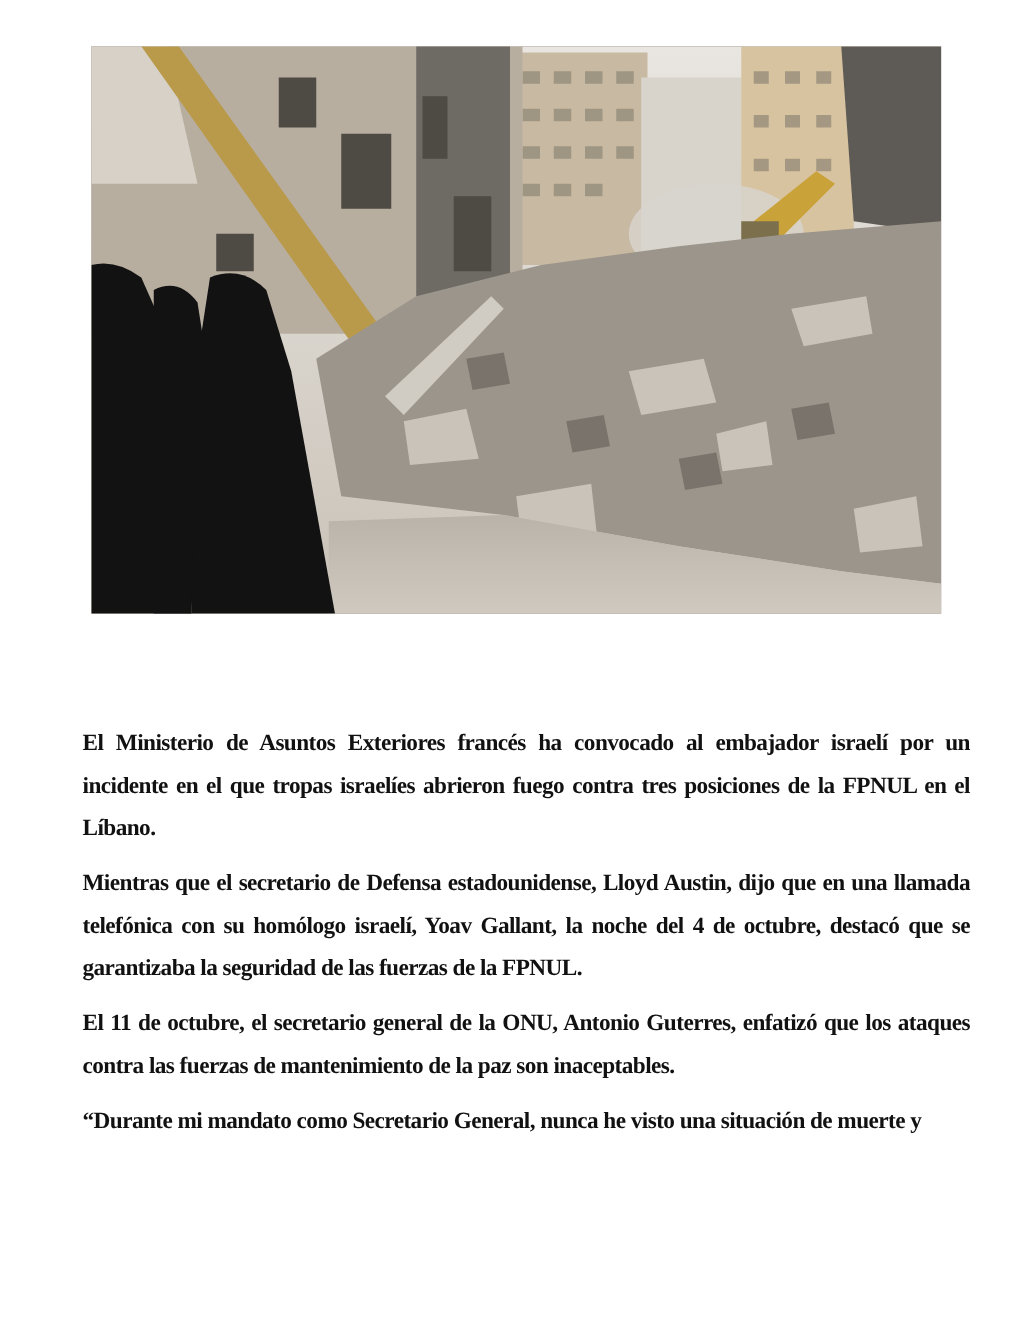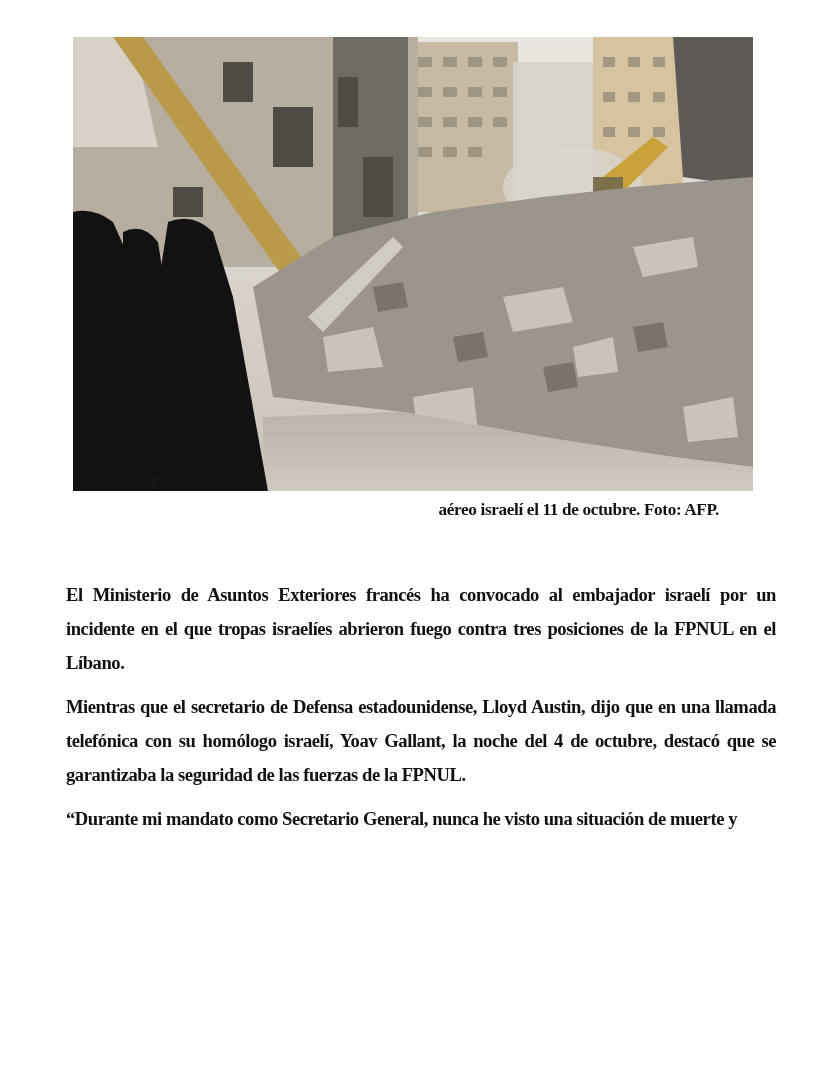--- a/index.html
+++ b/index.html
@@ -104,20 +104,20 @@
 
     <g fill="#121212">
       <path d="M0,175 Q20,170 40,185 L60,230 L80,454 L0,454 Z"></path>
       <path d="M50,195 Q70,185 85,205 L92,250 L80,454 L50,454 Z"></path>
       <path d="M95,185 Q120,175 140,195 L160,260 L195,454 L80,454 L85,250 Z"></path>
     </g>
   </svg>
 </div>
 
 <div class="caption">
-  <span class="l2">aéreo israelí el 11 de octubre. Foto: AFP.</span>
 </div>
 
 <div class="body-text">
   <p class="para">El Ministerio de Asuntos Exteriores francés ha convocado al embajador israelí por un incidente en el que tropas israelíes abrieron fuego contra tres posiciones de la FPNUL en el Líbano.</p>
   <p class="para">Mientras que el secretario de Defensa estadounidense, Lloyd Austin, dijo que en una llamada telefónica con su homólogo israelí, Yoav Gallant, la noche del 4 de octubre, destacó que se garantizaba la seguridad de las fuerzas de la FPNUL.</p>
+  <p class="para">El 11 de octubre, el secretario general de la ONU, Antonio Guterres, enfatizó que los ataques contra las fuerzas de mantenimiento de la paz son inaceptables.</p>
   <p class="para">“Durante mi mandato como Secretario General, nunca he visto una situación de muerte y</p>
 </div>
 
 </body></html>

